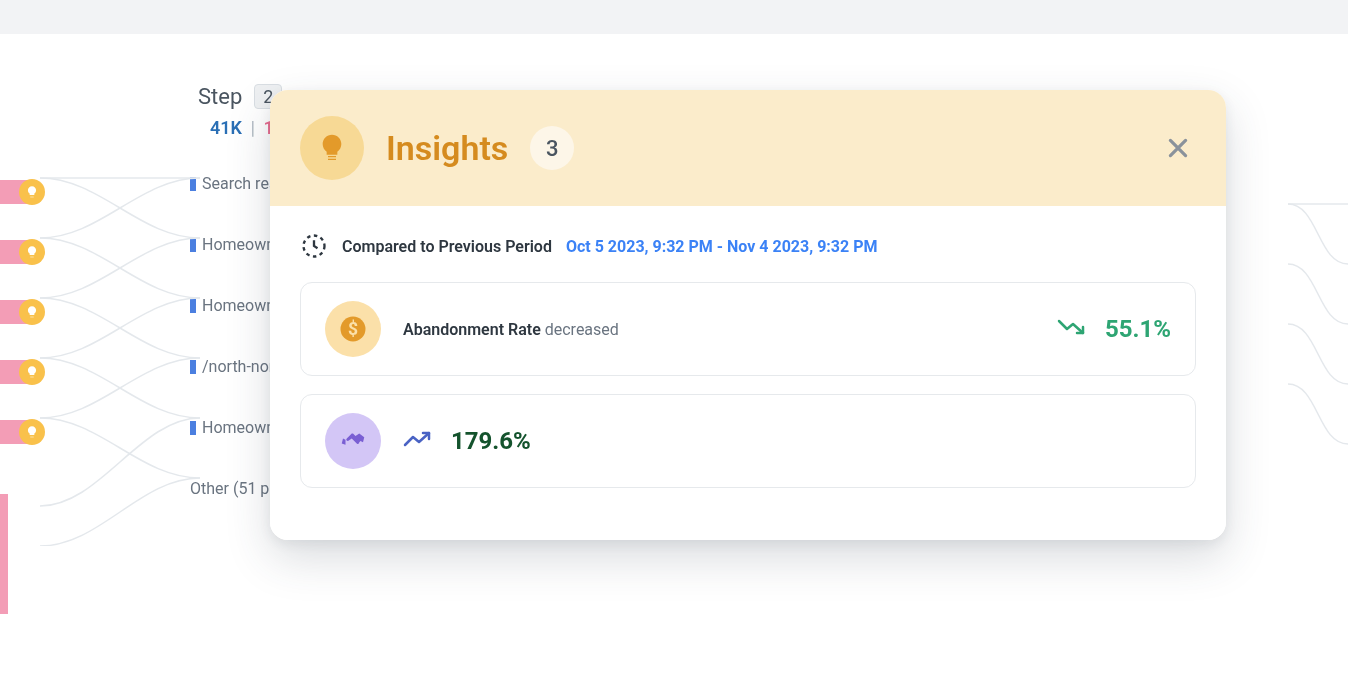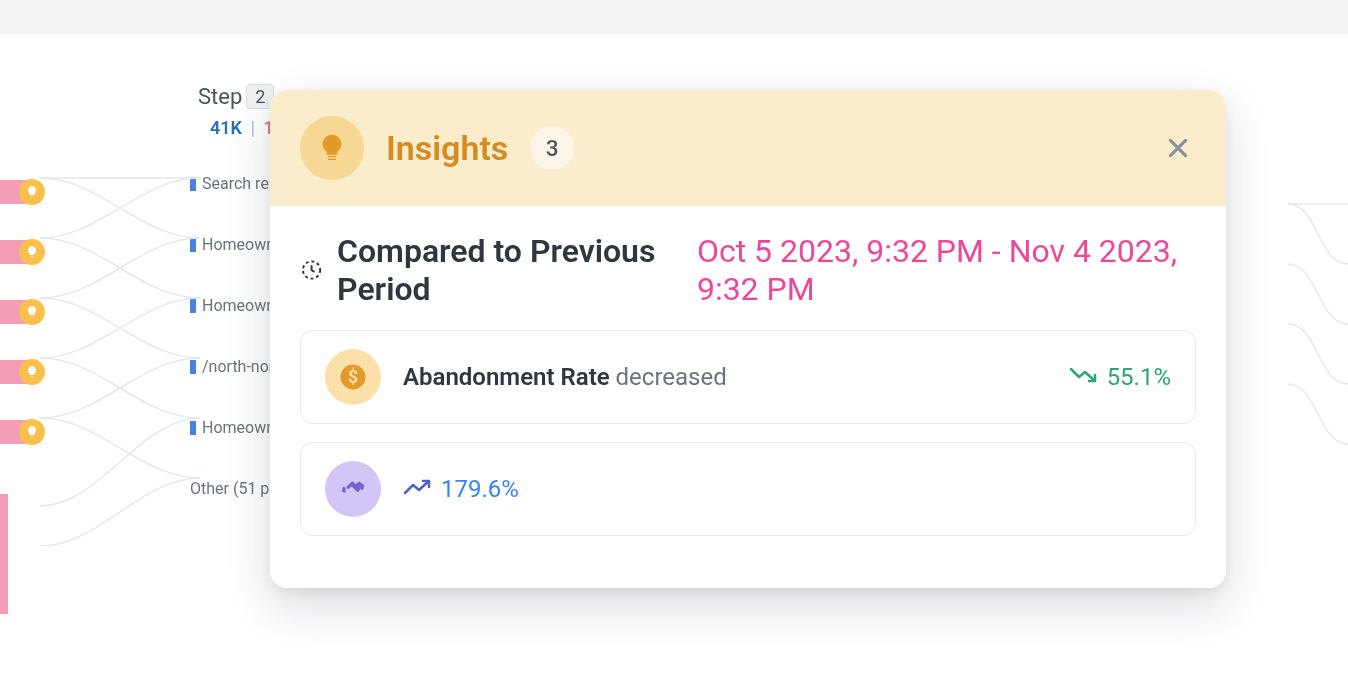--- a/index.html
+++ b/index.html
@@ -31,21 +31,21 @@
       position: absolute;
       top: 50px;
       left: 198px;
       display: flex;
       flex-direction: column;
       gap: 8px;
     }
     .step-row {
       display: flex;
       align-items: center;
-      gap: 4px;
+      gap: 12px;
       font-size: 22px;
       color: #4a5560;
     }
     .step-badge {
       background: #eef0f2;
       color: #4a5560;
       font-size: 18px;
       padding: 1px 8px;
       border-radius: 4px;
       border: 1px solid #d9dee3;
@@ -202,24 +202,24 @@
     .close-btn svg { width: 26px; height: 26px; }
     .modal-body {
       padding: 26px 30px 34px 30px;
       background: #ffffff;
     }
     .compare-row {
       display: flex;
       align-items: center;
       gap: 14px;
       margin-bottom: 22px;
-      font-size: 32px;
+      font-size: 16px;
     }
     .compare-label { color: #2e3740; font-weight: 600; }
-    .compare-period { color: #ec4899; font-weight: 400; }
+    .compare-period { color: #3b82f6; font-weight: 700; }
     .clock-dashed {
       width: 28px;
       height: 28px;
     }
     .insight-card {
       border: 1.5px solid #e6e9ec;
       border-radius: 12px;
       padding: 18px 24px;
       display: flex;
       align-items: center;
@@ -232,34 +232,34 @@
       border-radius: 50%;
       display: flex;
       align-items: center;
       justify-content: center;
       flex-shrink: 0;
     }
     .insight-icon.orange { background: #fbe0a9; }
     .insight-icon.purple { background: #d3c6f6; }
     .insight-icon svg { width: 30px; height: 30px; }
     .insight-text {
-      font-size: 24px;
+      font-size: 16px;
       color: #6a7480;
       flex: 1;
     }
     .insight-text .strong { color: #2e3740; font-weight: 600; }
     .insight-value {
       display: flex;
       align-items: flex-end;
-      gap: 8px;
+      gap: 18px;
       font-size: 24px;
-      font-weight: 400;
+      font-weight: 700;
     }
     .val-green { color: #2ea573; }
-    .val-blue { color: #3b82f6; }
+    .val-blue { color: #14532d; }
     .trend-icon { width: 30px; height: 20px; }
   </style>
 </head>
 <body>
 
 <div class="top-bar"></div>
 
 <div class="canvas-area">
 
   <div class="step-header">

